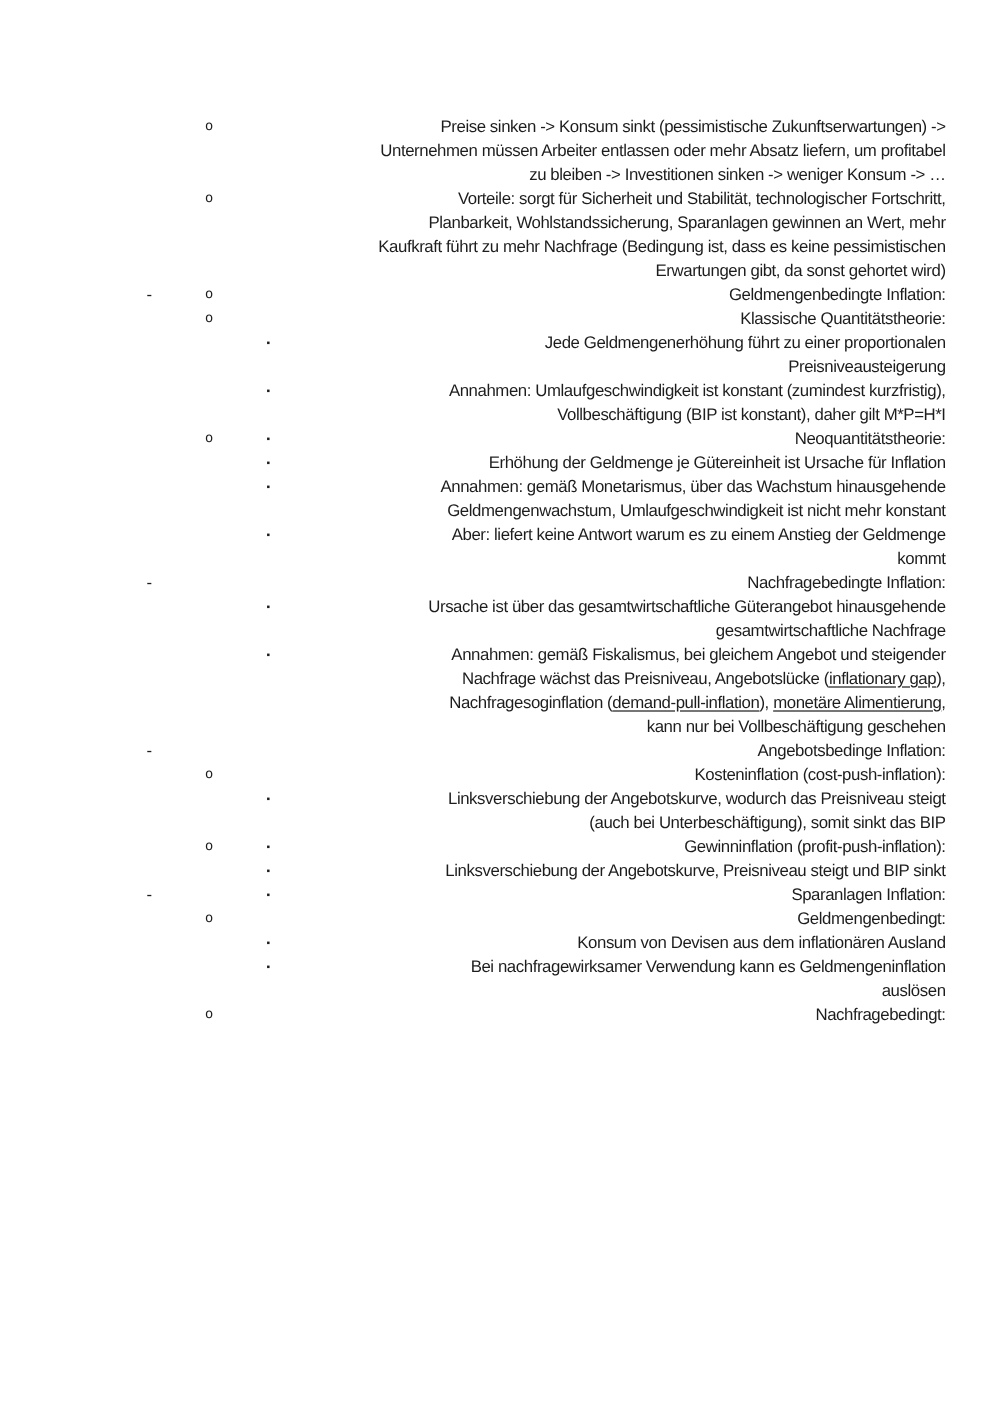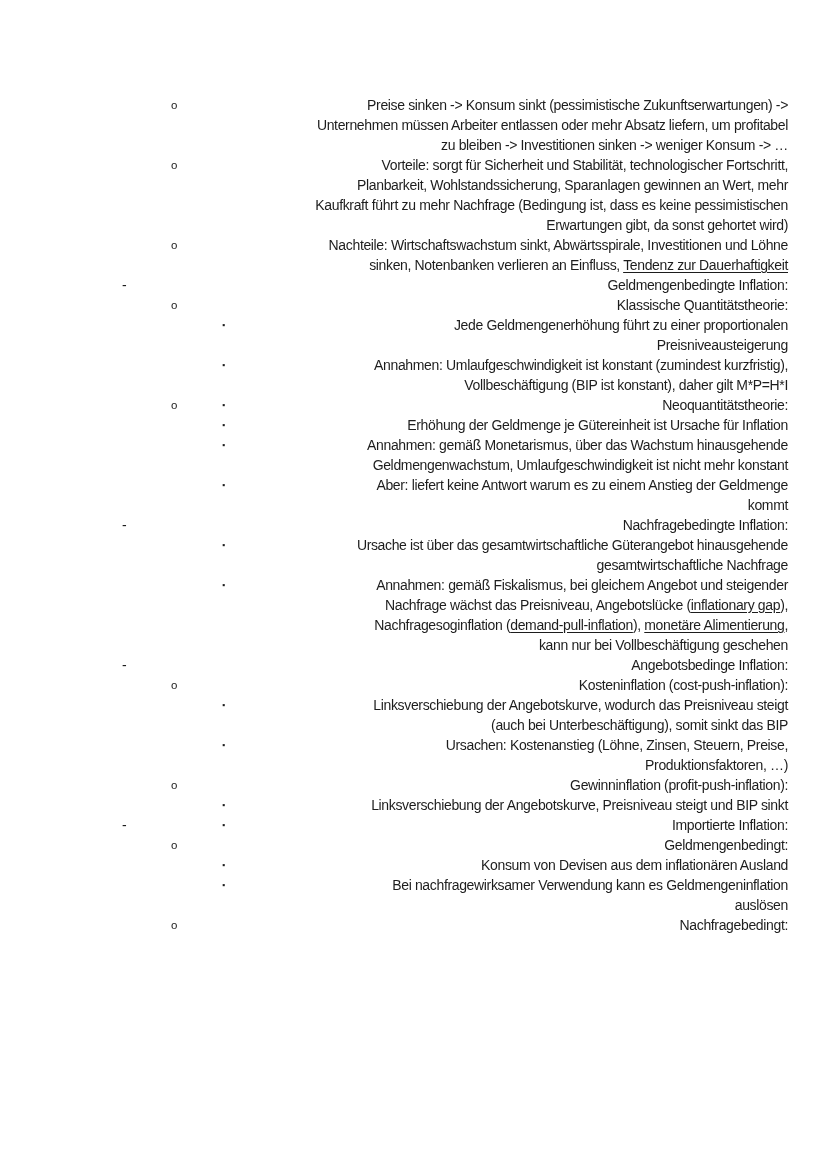--- a/index.html
+++ b/index.html
@@ -61,22 +61,20 @@
       </div>
       <div class="item level-circle">
         <span class="marker">o</span>
         <span class="text"><span>Vorteile: sorgt für Sicherheit und Stabilität, technologischer Fortschritt,
 Planbarkeit, Wohlstandssicherung, Sparanlagen gewinnen an Wert, mehr
 Kaufkraft führt zu mehr Nachfrage (Bedingung ist, dass es keine pessimistischen
 Erwartungen gibt, da sonst gehortet wird)</span></span>
       </div>
       <div class="item level-circle">
         <span class="marker">o</span>
-        <span class="text"><span>Nachteile: Wirtschaftswachstum sinkt, Abwärtsspirale, Investitionen und Löhne
-sinken, Notenbanken verlieren an Einfluss, </span><span class="u">Tendenz zur Dauerhaftigkeit</span></span>
       </div>
       <div class="item level-dash">
         <span class="marker">-</span>
         <span class="text"><span>Geldmengenbedingte Inflation:</span></span>
       </div>
       <div class="item level-circle">
         <span class="marker">o</span>
         <span class="text"><span>Klassische Quantitätstheorie:</span></span>
       </div>
       <div class="item level-square">
@@ -134,37 +132,35 @@
         <span class="marker">o</span>
         <span class="text"><span>Kosteninflation (cost-push-inflation):</span></span>
       </div>
       <div class="item level-square">
         <span class="marker">▪</span>
         <span class="text"><span>Linksverschiebung der Angebotskurve, wodurch das Preisniveau steigt
 (auch bei Unterbeschäftigung), somit sinkt das BIP</span></span>
       </div>
       <div class="item level-square">
         <span class="marker">▪</span>
-        <span class="text"><span>Ursachen: Kostenanstieg (Löhne, Zinsen, Steuern, Preise,
-Produktionsfaktoren, …)</span></span>
       </div>
       <div class="item level-circle">
         <span class="marker">o</span>
         <span class="text"><span>Gewinninflation (profit-push-inflation):</span></span>
       </div>
       <div class="item level-square">
         <span class="marker">▪</span>
         <span class="text"><span>Linksverschiebung der Angebotskurve, Preisniveau steigt und BIP sinkt</span></span>
       </div>
       <div class="item level-square">
         <span class="marker">▪</span>
       </div>
       <div class="item level-dash">
         <span class="marker">-</span>
-        <span class="text"><span>Importierte Inflation:</span></span>
+        <span class="text"><span>Sparanlagen Inflation:</span></span>
       </div>
       <div class="item level-circle">
         <span class="marker">o</span>
         <span class="text"><span>Geldmengenbedingt:</span></span>
       </div>
       <div class="item level-square">
         <span class="marker">▪</span>
         <span class="text"><span>Konsum von Devisen aus dem inflationären Ausland</span></span>
       </div>
       <div class="item level-square">

